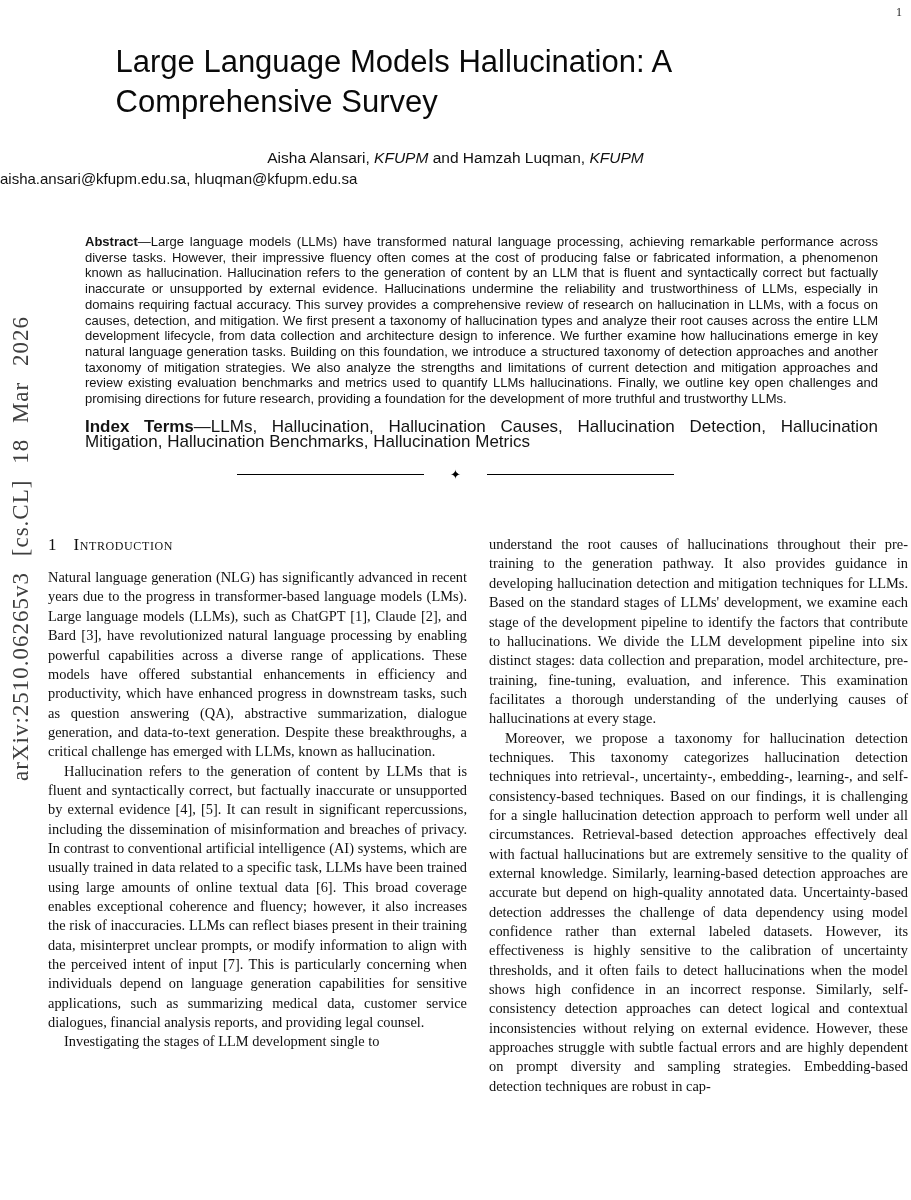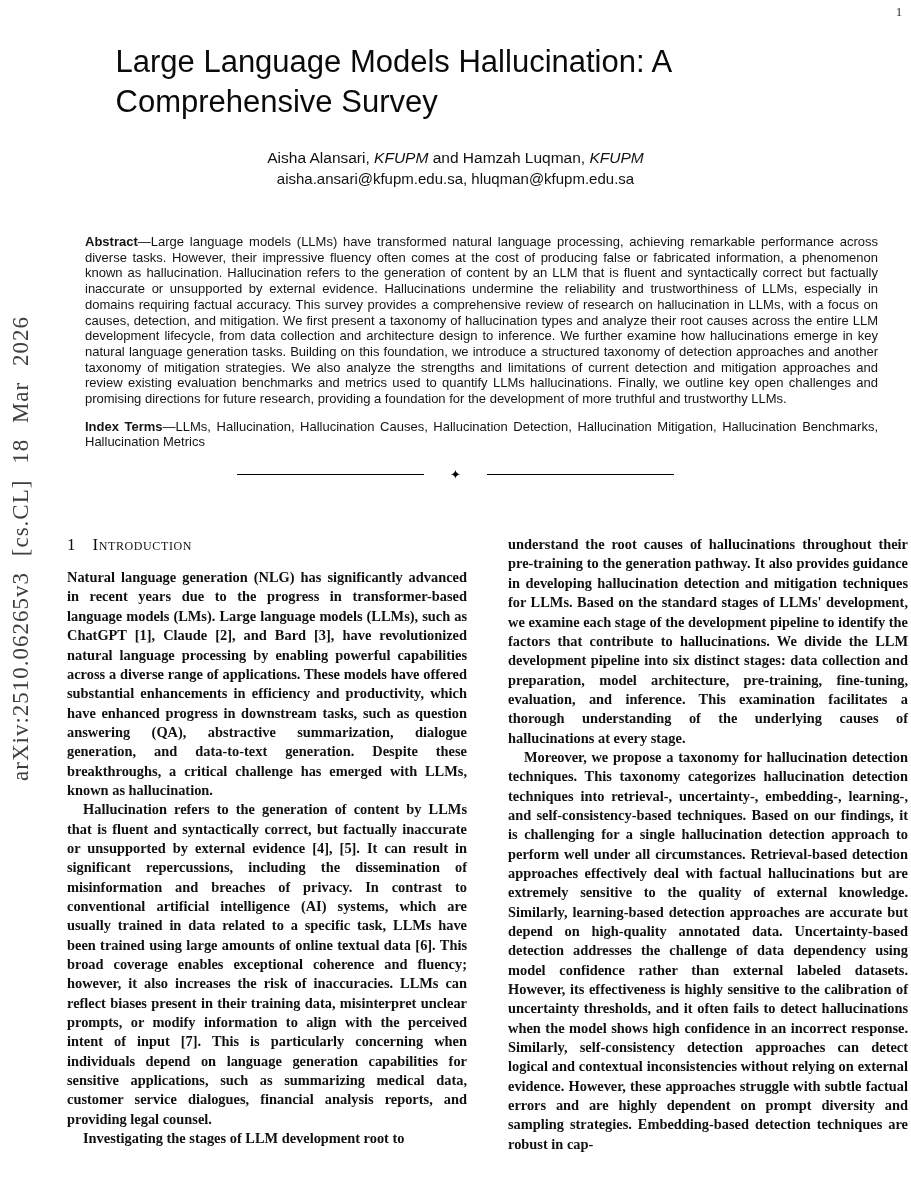--- a/index.html
+++ b/index.html
@@ -49,39 +49,39 @@
     margin-top: 26px;
     text-align: center;
     font-family: "Liberation Sans", sans-serif;
     font-size: 15.5px;
     line-height: 19px;
     color: #111111;
   }
   .authors .aff { font-style: italic; }
   .emails {
     margin-top: 2px;
-    text-align: center;
+    text-align: left;
     font-family: "Liberation Sans", sans-serif;
     font-size: 15px;
     line-height: 19px;
     color: #111111;
   }
   .abstract-block {
     margin: 46px 33px 0 85px;
     font-family: "Liberation Sans", sans-serif;
     font-size: 13px;
     line-height: 15.7px;
     text-align: justify;
     color: #141414;
   }
   .abstract-block .label { font-weight: 700; }
   .index-terms {
     margin: 12px 33px 0 85px;
     font-family: "Liberation Sans", sans-serif;
-    font-size: 13px;
+    font-size: 17px;
     line-height: 15.7px;
     text-align: justify;
     color: #141414;
   }
   .index-terms .label { font-weight: 700; }
   .divider {
     margin-top: 18px;
     display: flex;
     align-items: center;
     justify-content: center;
@@ -102,35 +102,34 @@
     width: 860px;
     display: flex;
     gap: 22px;
   }
   .col {
     width: 419px;
     font-size: 14.4px;
     line-height: 19.35px;
     text-align: justify;
     color: #101010;
-    margin-left: 19px;
   }
   .section-heading {
     font-size: 17px;
     font-weight: 400;
     line-height: 19px;
     margin: 0 0 14px 0;
     text-align: left;
   }
   .sec-num { margin-right: 17px; }
   .sec-title {
     font-variant: small-caps;
     letter-spacing: 0.6px;
   }
-  .col p { text-indent: 16px; margin: 0; font-weight: bold; }
+  .col p { text-indent: 16px; margin: 0; }
   .col p.noindent { text-indent: 0; }
 </style>
 </head>
 <body>
 
 <div class="page">
 
   <div class="page-number">1</div>
 
   <div class="arxiv-watermark">arXiv:2510.06265v3 [cs.CL] 18 Mar 2026</div>
@@ -149,21 +148,21 @@
     <span class="rule"></span>
     <span class="diamond">✦</span>
     <span class="rule"></span>
   </div>
 
   <div class="body-columns">
     <div class="col">
       <h2 class="section-heading"><span class="sec-num">1</span><span class="sec-title">Introduction</span></h2>
       <p class="noindent">Natural language generation (NLG) has significantly advanced in recent years due to the progress in transformer-based language models (LMs). Large language models (LLMs), such as ChatGPT [1], Claude [2], and Bard [3], have revolutionized natural language processing by enabling powerful capabilities across a diverse range of applications. These models have offered substantial enhancements in efficiency and productivity, which have enhanced progress in downstream tasks, such as question answering (QA), abstractive summarization, dialogue generation, and data-to-text generation. Despite these breakthroughs, a critical challenge has emerged with LLMs, known as hallucination.</p>
       <p>Hallucination refers to the generation of content by LLMs that is fluent and syntactically correct, but factually inaccurate or unsupported by external evidence [4], [5]. It can result in significant repercussions, including the dissemination of misinformation and breaches of privacy. In contrast to conventional artificial intelligence (AI) systems, which are usually trained in data related to a specific task, LLMs have been trained using large amounts of online textual data [6]. This broad coverage enables exceptional coherence and fluency; however, it also increases the risk of inaccuracies. LLMs can reflect biases present in their training data, misinterpret unclear prompts, or modify information to align with the perceived intent of input [7]. This is particularly concerning when individuals depend on language generation capabilities for sensitive applications, such as summarizing medical data, customer service dialogues, financial analysis reports, and providing legal counsel.</p>
-      <p>Investigating the stages of LLM development root to</p>
+      <p>Investigating the stages of LLM development single to</p>
     </div>
     <div class="col">
       <p class="noindent">understand the root causes of hallucinations throughout their pre-training to the generation pathway. It also provides guidance in developing hallucination detection and mitigation techniques for LLMs. Based on the standard stages of LLMs' development, we examine each stage of the development pipeline to identify the factors that contribute to hallucinations. We divide the LLM development pipeline into six distinct stages: data collection and preparation, model architecture, pre-training, fine-tuning, evaluation, and inference. This examination facilitates a thorough understanding of the underlying causes of hallucinations at every stage.</p>
       <p>Moreover, we propose a taxonomy for hallucination detection techniques. This taxonomy categorizes hallucination detection techniques into retrieval-, uncertainty-, embedding-, learning-, and self-consistency-based techniques. Based on our findings, it is challenging for a single hallucination detection approach to perform well under all circumstances. Retrieval-based detection approaches effectively deal with factual hallucinations but are extremely sensitive to the quality of external knowledge. Similarly, learning-based detection approaches are accurate but depend on high-quality annotated data. Uncertainty-based detection addresses the challenge of data dependency using model confidence rather than external labeled datasets. However, its effectiveness is highly sensitive to the calibration of uncertainty thresholds, and it often fails to detect hallucinations when the model shows high confidence in an incorrect response. Similarly, self-consistency detection approaches can detect logical and contextual inconsistencies without relying on external evidence. However, these approaches struggle with subtle factual errors and are highly dependent on prompt diversity and sampling strategies. Embedding-based detection techniques are robust in cap-</p>
     </div>
   </div>
 
 </div>
 
 </body></html>

